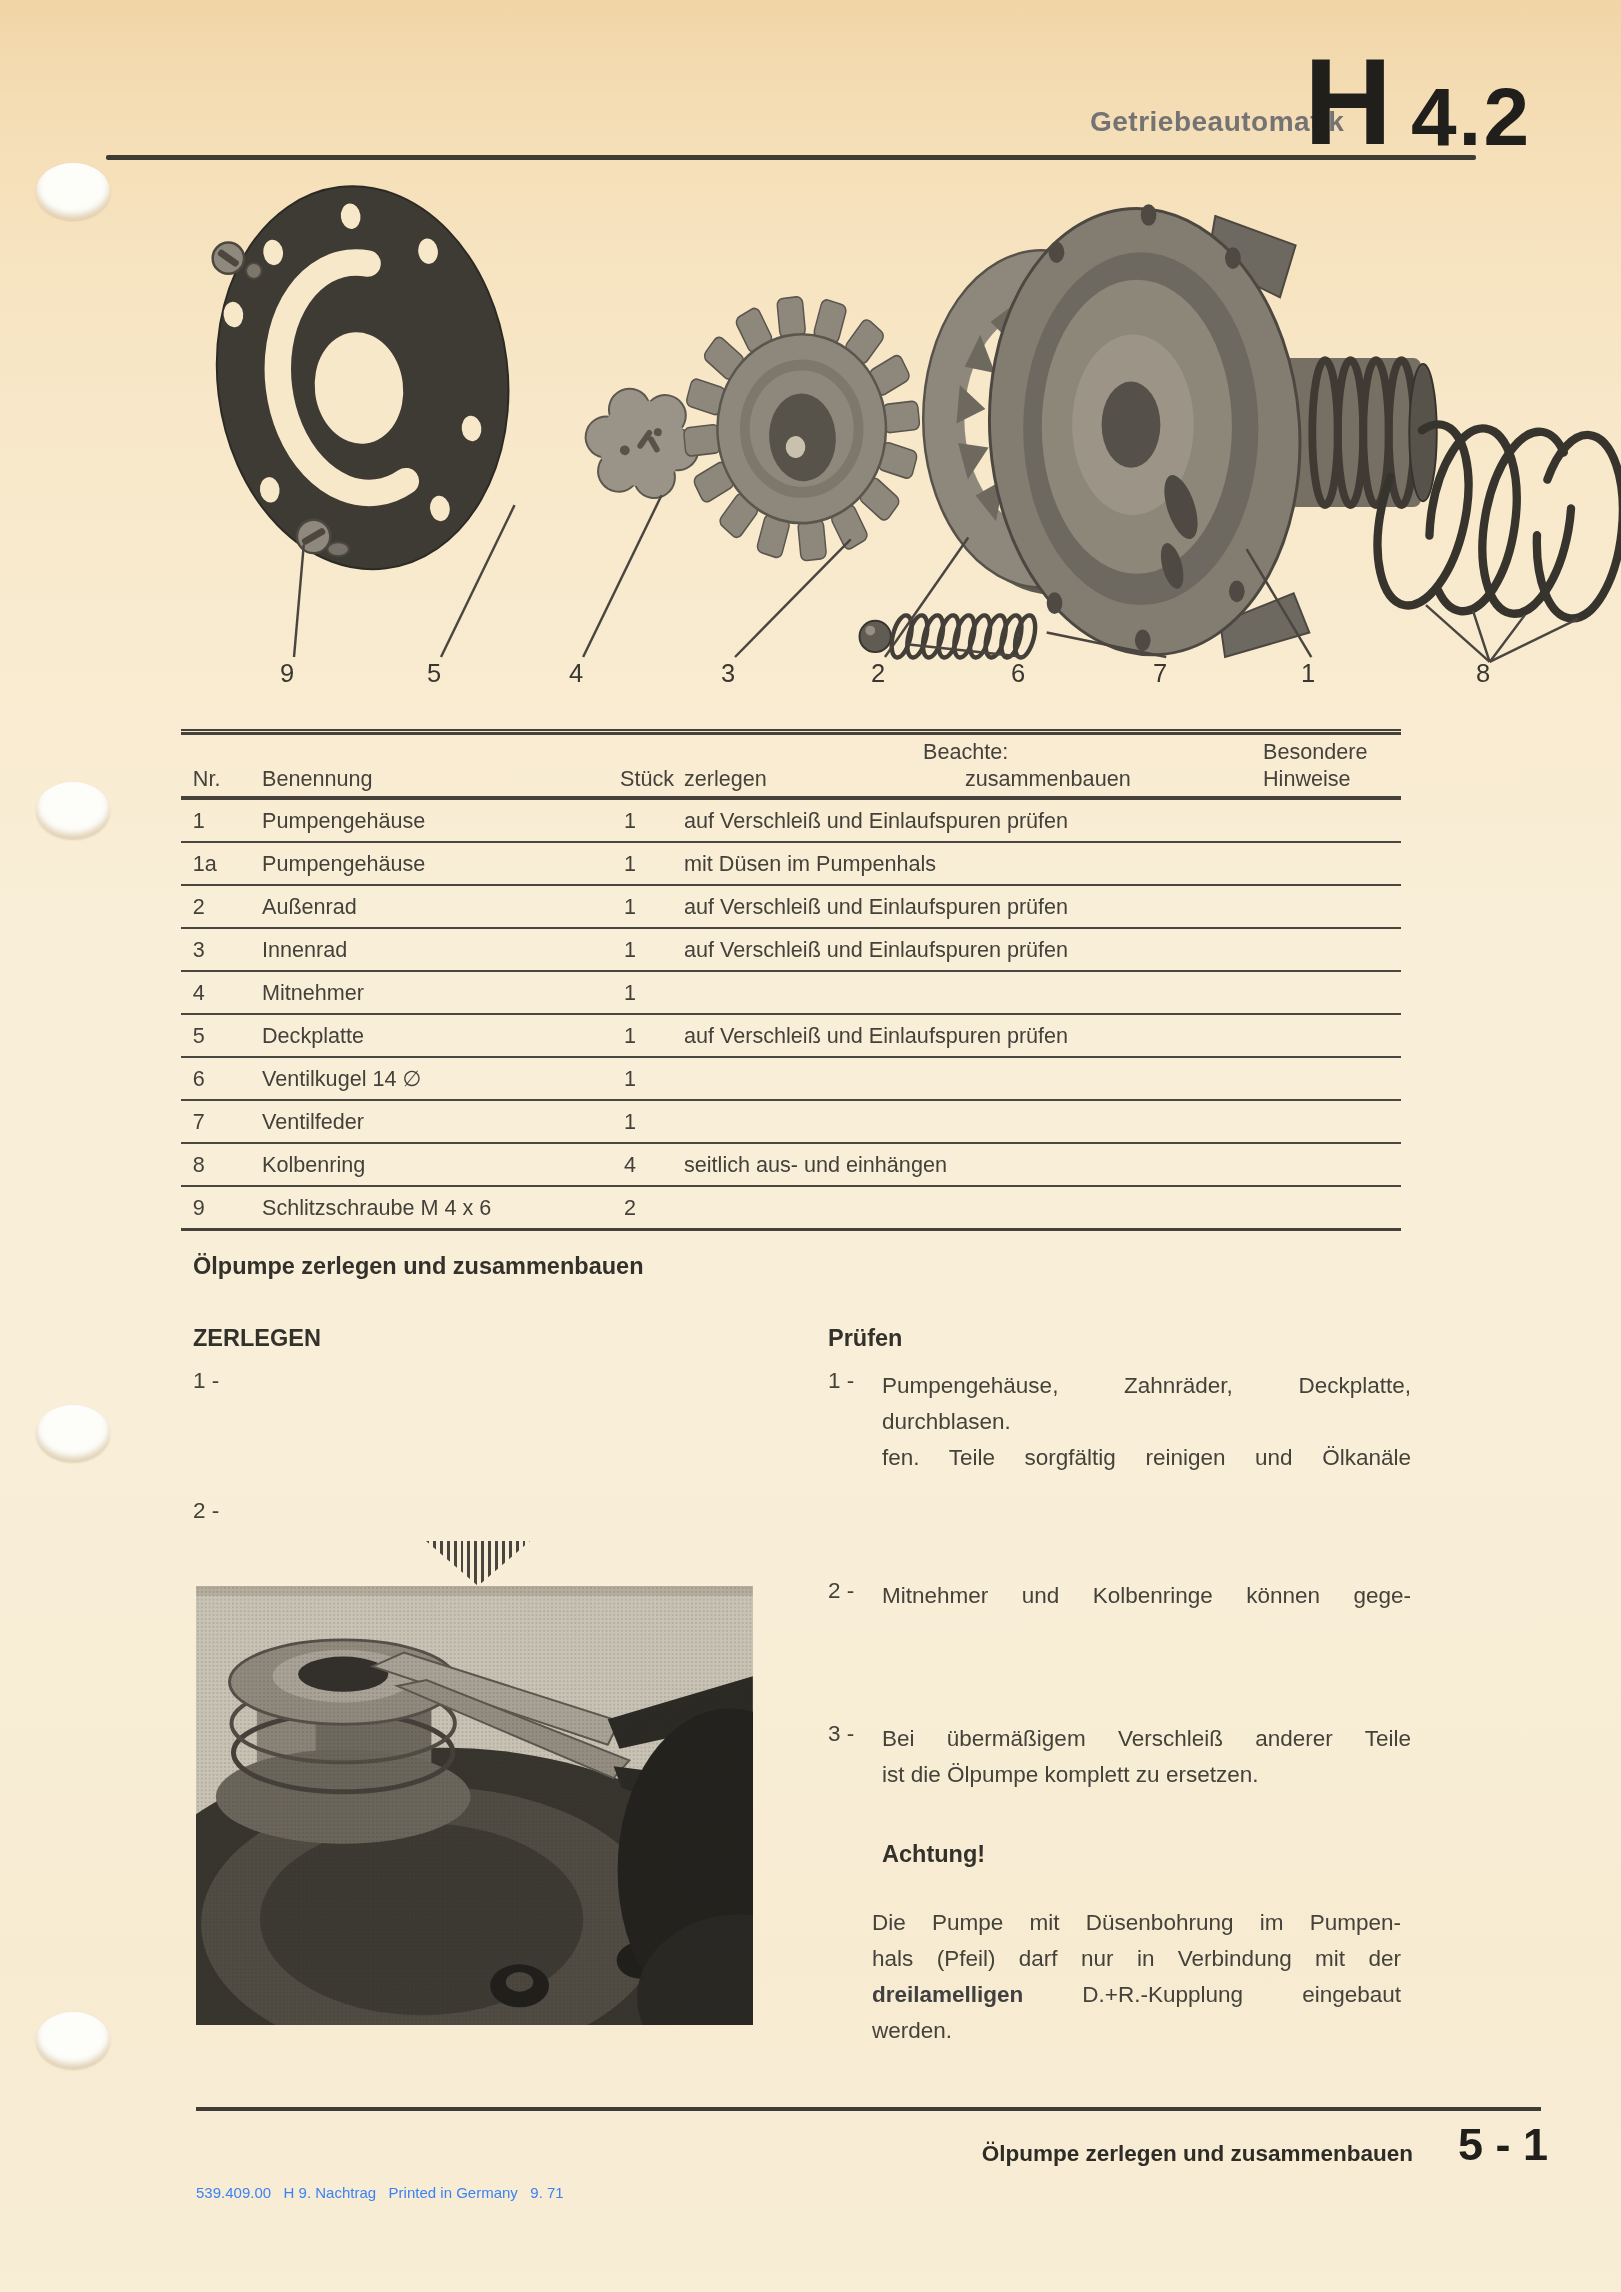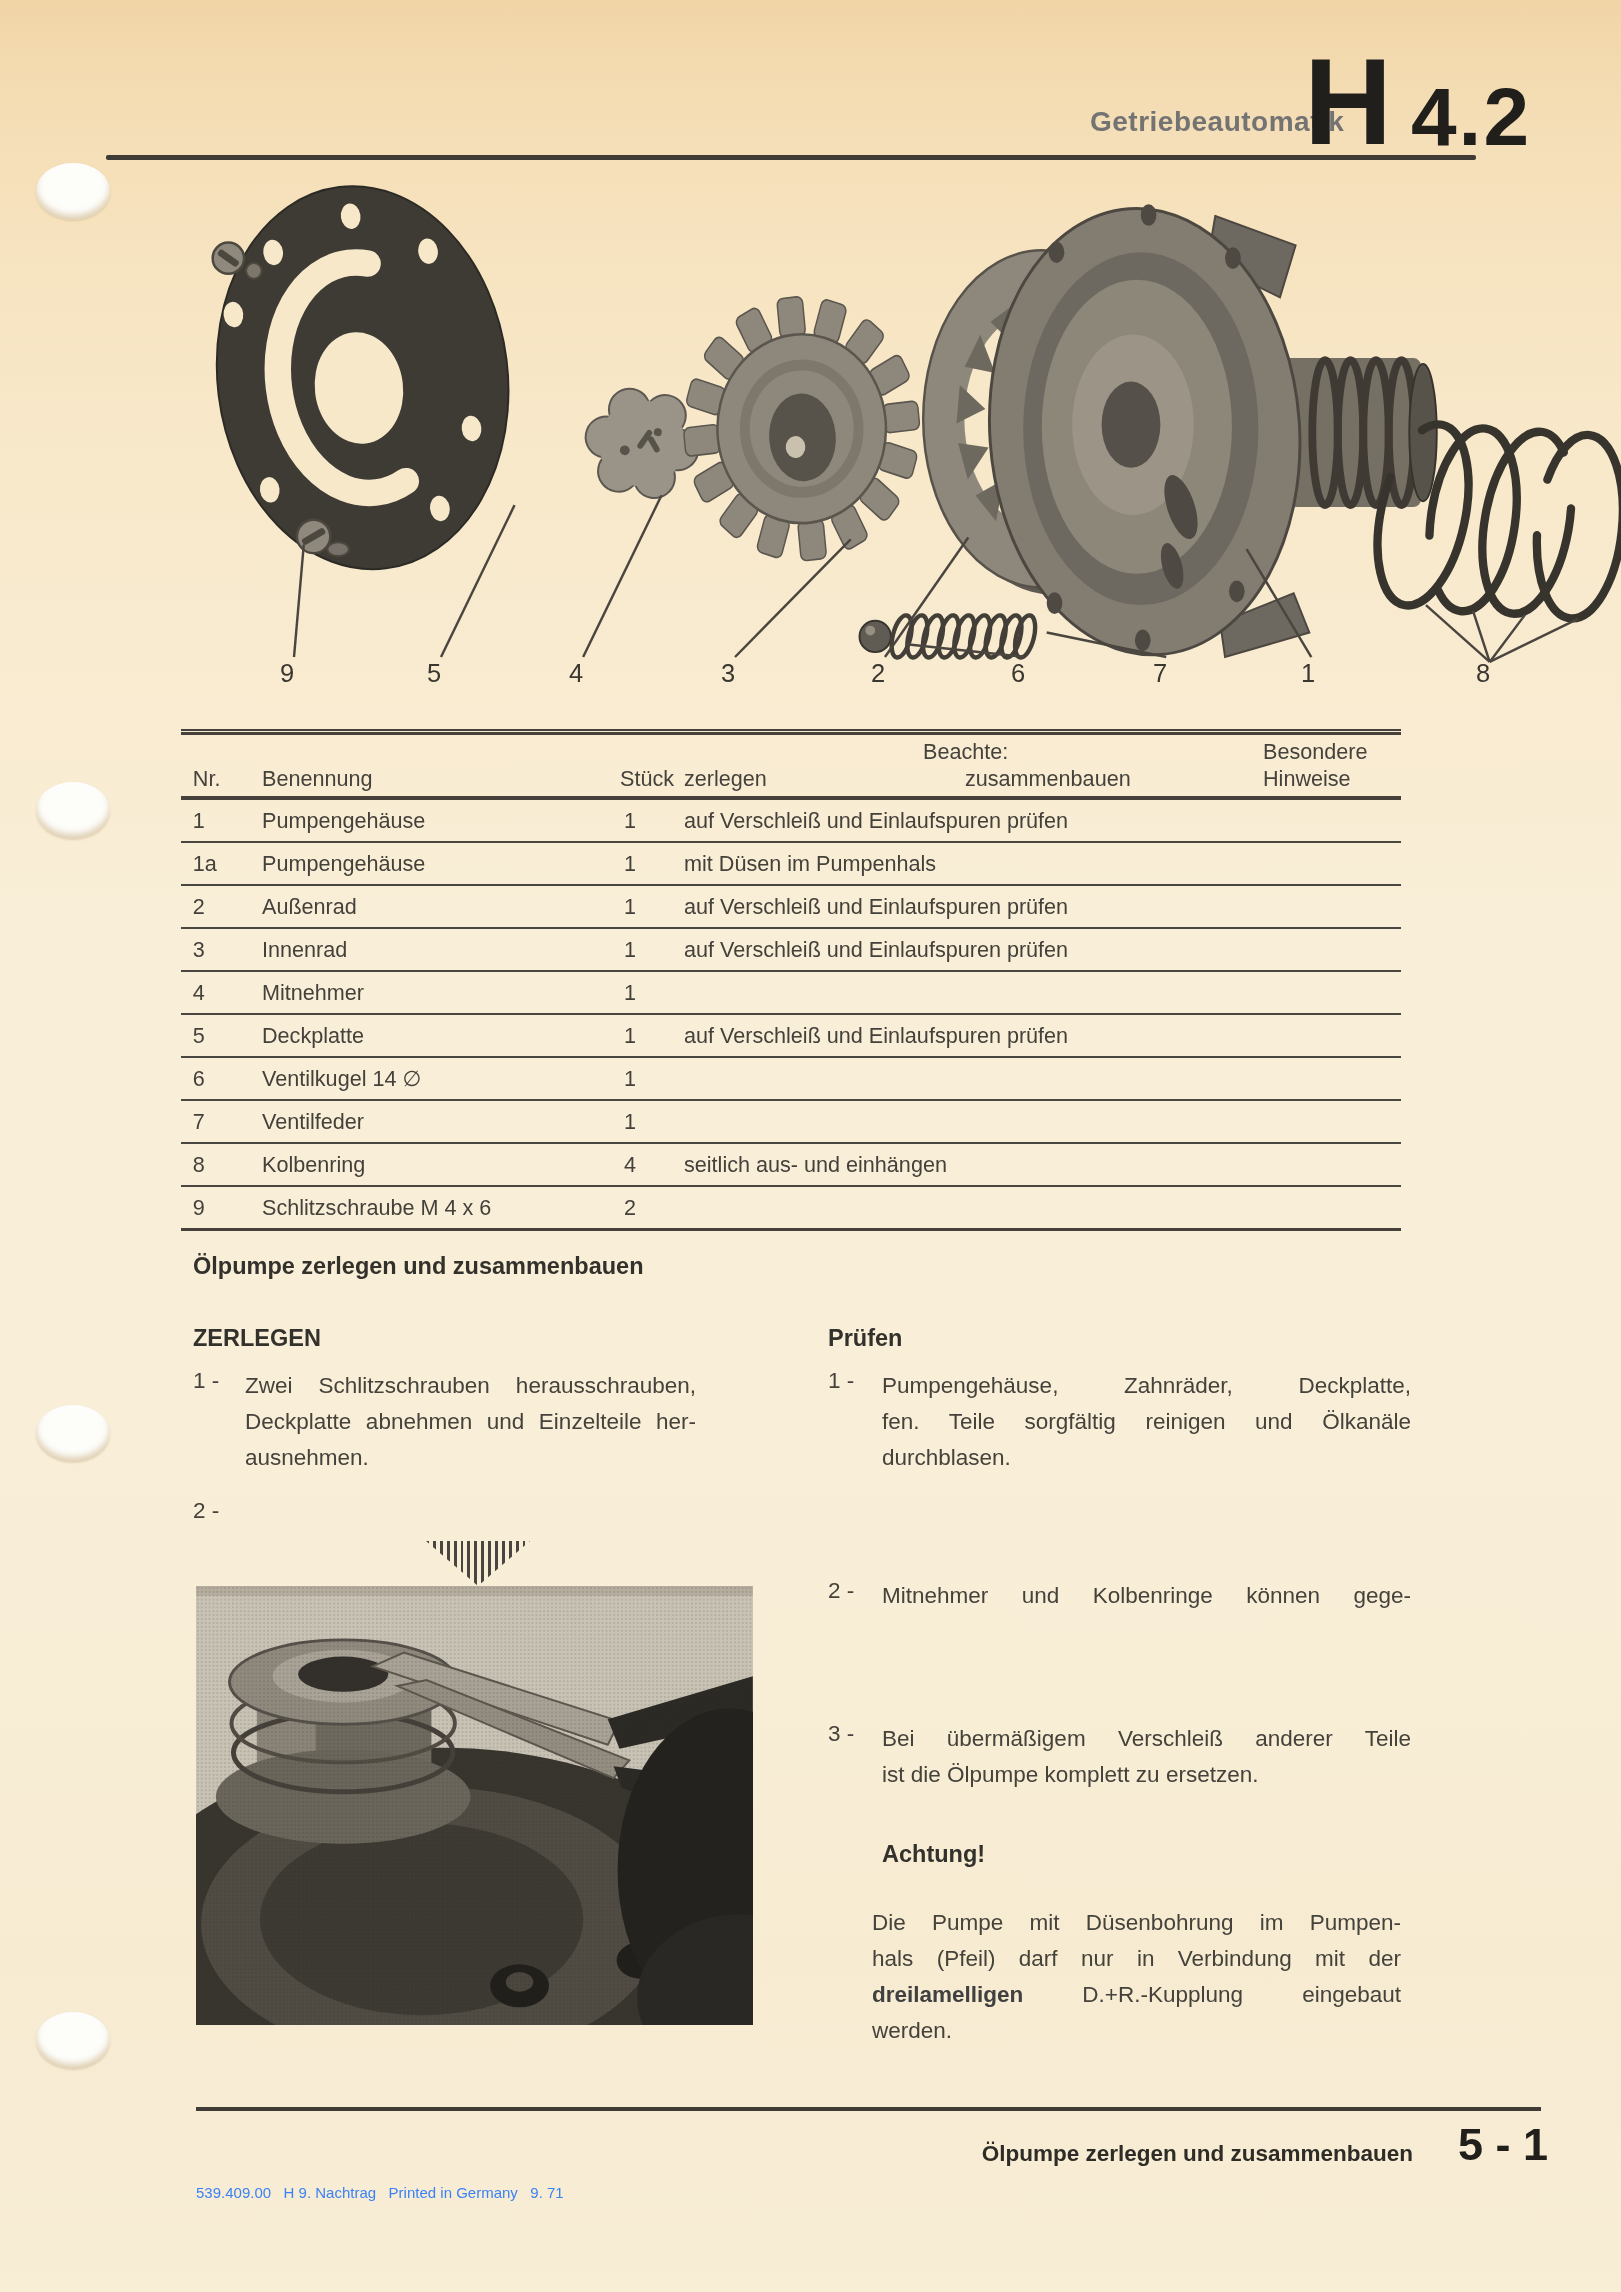--- a/index.html
+++ b/index.html
@@ -312,36 +312,31 @@
     </div>
   </div>
 
   <div class="abs h-bold" style="left:193px;top:1253px;">Ölpumpe zerlegen und zusammenbauen</div>
 
   <div class="abs h-bold" style="left:193px;top:1325px;">ZERLEGEN</div>
   <div class="abs h-bold" style="left:828px;top:1325px;">Prüfen</div>
 
   <div class="instr" style="left:193px;top:1368px;">
     <span class="inum">1 - </span>
-    <div class="ilines-l">
-        <div class="tline">Zwei Schlitzschrauben herausschrauben,</div>
-        <div class="tline">Deckplatte abnehmen und Einzelteile her-</div>
-        <div class="tline tlast">ausnehmen.</div>
-      </div>
   </div>
   <div class="instr" style="left:193px;top:1498px;">
     <span class="inum">2 - </span>
   </div>
 
   <div class="instr" style="left:828px;top:1368px;">
     <span class="inum">1 - </span>
     <div class="ilines-r">
         <div class="tline">Pumpengehäuse, Zahnräder, Deckplatte,</div>
+        <div class="tline tlast">durchblasen.</div>
         <div class="tline">fen. Teile sorgfältig reinigen und Ölkanäle</div>
-        <div class="tline tlast">durchblasen.</div>
       </div>
   </div>
   <div class="instr" style="left:828px;top:1578px;">
     <span class="inum">2 - </span>
     <div class="ilines-r">
         <div class="tline">Mitnehmer und Kolbenringe können gege-</div>
       </div>
   </div>
   <div class="instr" style="left:828px;top:1721px;">
     <span class="inum">3 - </span>

